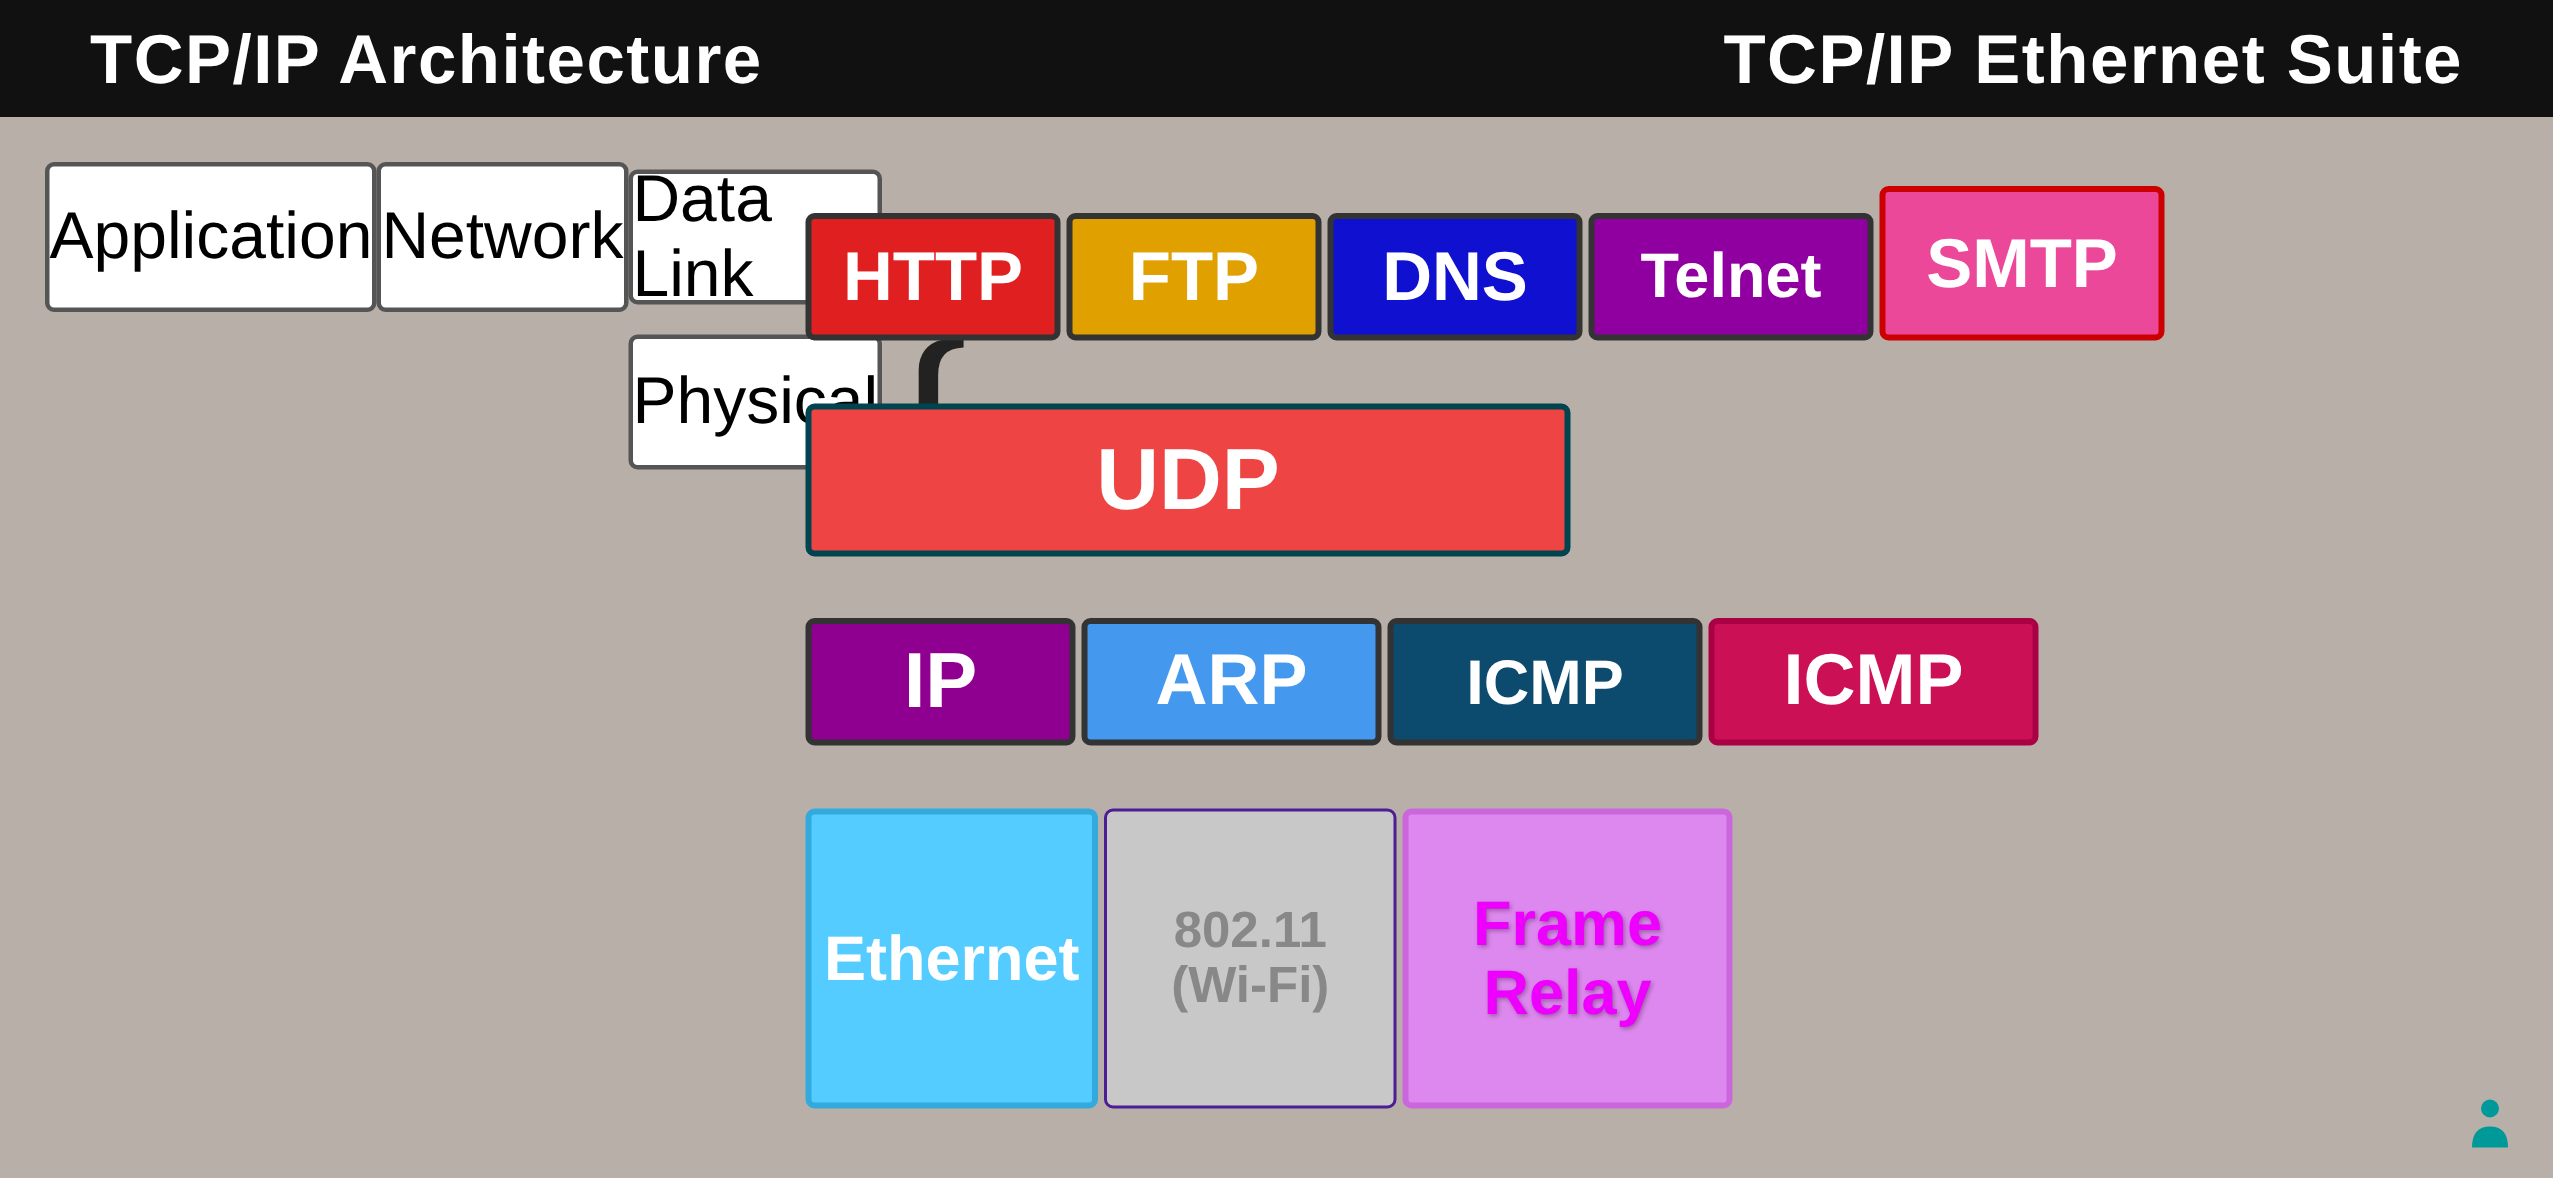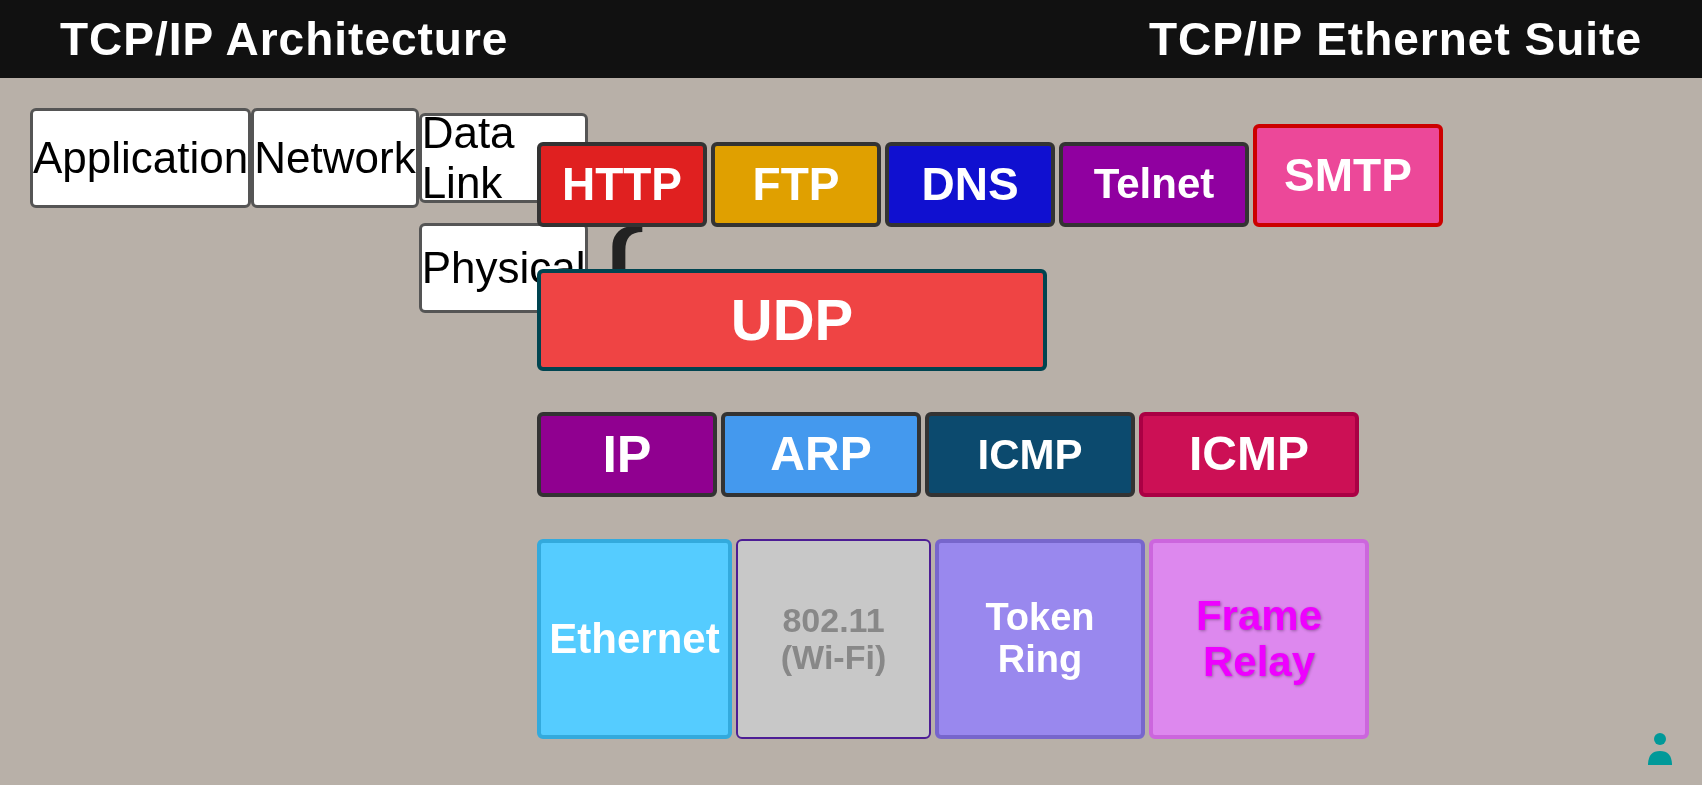--- a/index.html
+++ b/index.html
@@ -330,24 +330,20 @@
     </div>
 
     <div class="protocol-row">
       <div class="proto-box proto-ethernet">
         <span>Ethernet</span>
       </div>
       <div class="proto-box proto-wifi">
         <span style="white-space: pre-line;">802.11
 (Wi-Fi)</span>
       </div>
-      <div class="proto-box proto-tokenring">
-        <span style="white-space: pre-line;">Token
-Ring</span>
-      </div>
       <div class="proto-box proto-framerelay">
         <span style="white-space: pre-line;">Frame
 Relay</span>
       </div>
     </div>
 
   </div>
 
 </div>
 

